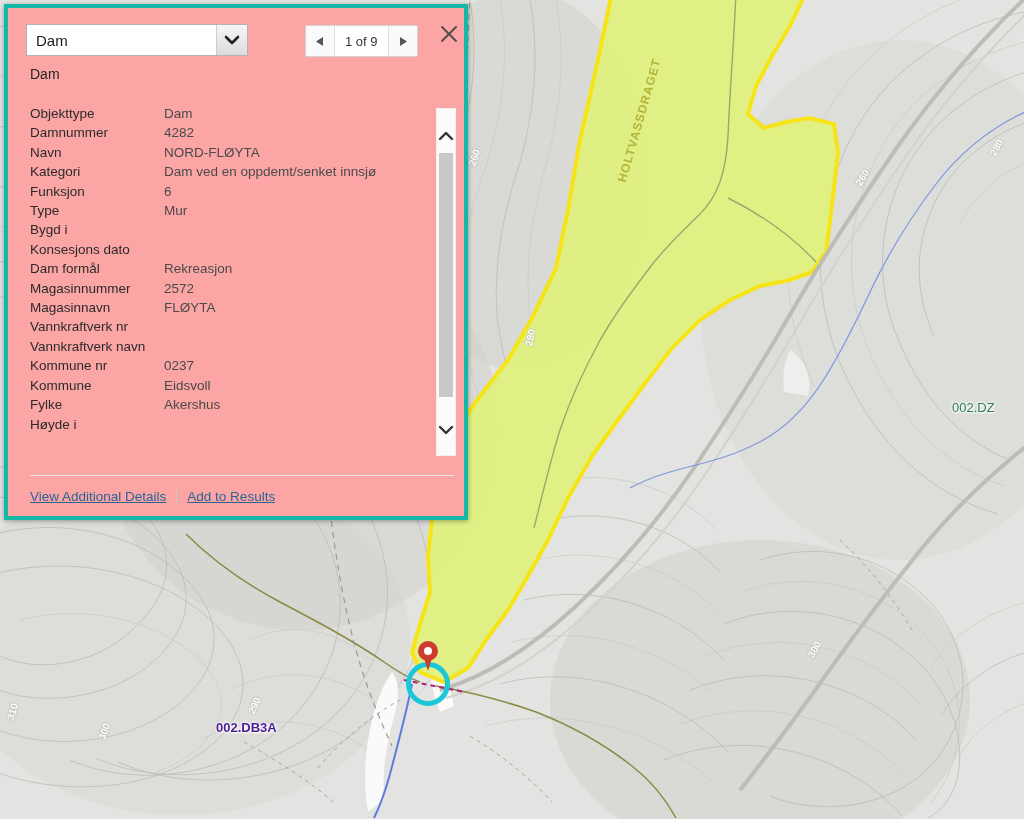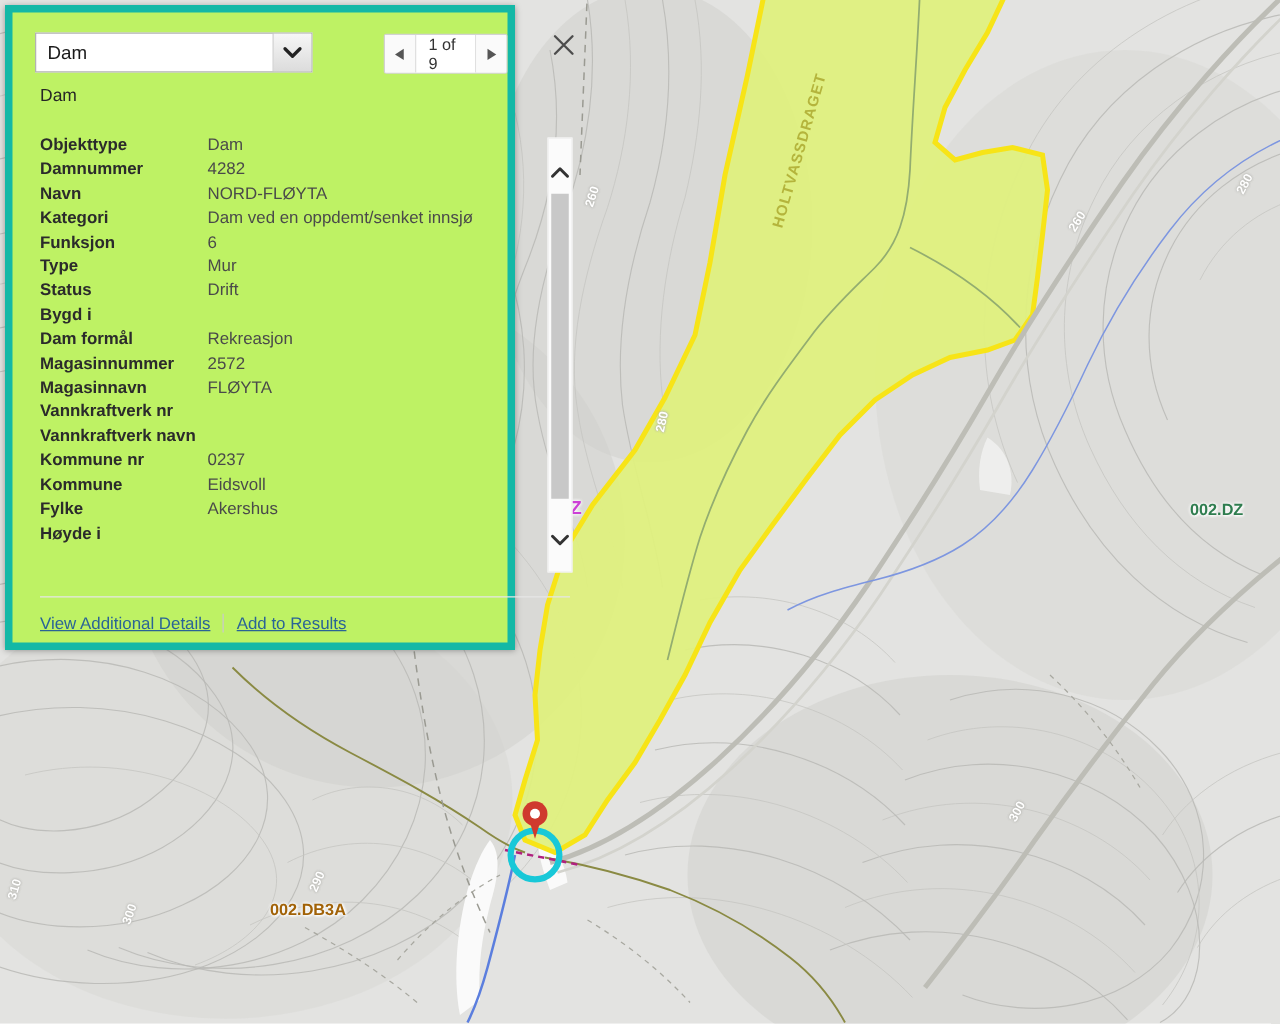--- a/index.html
+++ b/index.html
@@ -19,36 +19,36 @@
   .streamthin{fill:none;stroke:#7d96e0;stroke-width:1.2;}
   .roadmain{fill:none;stroke:#bdbdb6;stroke-width:4;}
   .roadmain2{fill:none;stroke:#d3d3cd;stroke-width:2.2;}
   .roadolive{fill:none;stroke:#8a8a43;stroke-width:1.5;}
   .trail{fill:none;stroke:#9a9a92;stroke-width:1.2;stroke-dasharray:6 5;}
   .trail2{fill:none;stroke:#a8a8a0;stroke-width:1;stroke-dasharray:4 4;}
   .snow{fill:#fafafa;}
   .rail{fill:none;stroke:#b0207f;stroke-width:2;stroke-dasharray:5 4;}
 
   .maplabel{position:absolute;font-family:"Liberation Sans",sans-serif;white-space:nowrap;pointer-events:none;}
-  .lbl-green{color:#2f7d4f;font-size:13px;font-weight:700;text-shadow:0 0 3px #fff,0 0 3px #fff,1px 1px 2px #fff;}
-  .lbl-olive{color:#a16207;font-size:13px;font-weight:700;text-shadow:0 0 3px #fff,0 0 3px #fff,1px 1px 2px #fff;}
+  .lbl-green{color:#2f7d4f;font-size:13px;font-weight:400;text-shadow:0 0 3px #fff,0 0 3px #fff,1px 1px 2px #fff;}
+  .lbl-olive{color:#4c1d95;font-size:13px;font-weight:700;text-shadow:0 0 3px #fff,0 0 3px #fff,1px 1px 2px #fff;}
   .lbl-magenta{color:#cc3fd6;font-size:15px;font-weight:700;text-shadow:0 0 3px #fff,0 0 3px #fff;}
   .lbl-watershed{color:#b4b43c;font-size:12px;font-weight:700;letter-spacing:1px;}
   .lbl-contour{color:#ffffff;font-size:10px;font-weight:700;text-shadow:0 0 2px #b5b5b0,0 0 2px #b5b5b0;}
 
   
   #marker{position:absolute;left:409px;top:641px;width:38px;height:52px;}
   #marker .pin-body{position:absolute;left:9px;top:0;width:20px;height:20px;border-radius:50%;background:#cf3a2e;}
   #marker .pin-tip{position:absolute;left:14px;top:14px;width:0;height:0;border-left:5px solid transparent;border-right:5px solid transparent;border-top:16px solid #cf3a2e;}
   #marker .pin-dot{position:absolute;left:15px;top:6px;width:8px;height:8px;border-radius:50%;background:#fff;}
   #ring{position:absolute;left:406px;top:662px;width:44px;height:44px;border:5px solid #18c8d8;border-radius:50%;box-sizing:border-box;}
 
   
-  #popup{position:absolute;left:4px;top:4px;width:408px;height:516px;background:#bef264;
-         box-shadow:0 1px 5px rgba(0,0,0,.35);border:6px solid #14b8a6;box-sizing:border-box;}
+  #popup{position:absolute;left:4px;top:4px;width:464px;height:516px;background:#fca5a5;
+         box-shadow:0 1px 5px rgba(0,0,0,.35);border:4px solid #14b8a6;box-sizing:border-box;}
   #popup-head{position:relative;height:56px;}
   #type-select{position:absolute;left:18px;top:16px;width:222px;height:32px;border:1px solid #b3b3b3;
       background:#fff;box-sizing:border-box;display:flex;align-items:center;}
   #type-select .sel-text{flex:1;padding-left:9px;font-size:15px;color:#1a1a1a;}
   #type-select .sel-arrow{width:30px;height:30px;border-left:1px solid #cfcfcf;
       background:linear-gradient(#f6f6f6,#dcdcdc);display:flex;align-items:center;justify-content:center;}
   #type-select .sel-arrow svg{display:block;}
 
   #pager{position:absolute;left:297px;top:17px;height:30px;display:flex;align-items:stretch;
       border:1px solid #d2d2d2;border-radius:2px;background:#fff;justify-content:center;}
@@ -56,21 +56,21 @@
   #pager .pg-count{display:flex;align-items:center;justify-content:center;padding:0 10px;font-size:13px;color:#333;
       border-left:1px solid #e0e0e0;border-right:1px solid #e0e0e0;background:#fff;}
   #close-btn{position:absolute;left:430px;top:15px;width:22px;height:22px;cursor:pointer;}
   #close-btn svg{display:block;}
 
   #popup-title{position:absolute;left:22px;top:58px;font-size:14px;color:#262626;}
 
   #attr-wrap{position:absolute;left:22px;top:96px;width:424px;height:368px;overflow:hidden;}
   #attr-table{width:390px;border-collapse:collapse;}
   #attr-table td{font-size:13.5px;padding:0;height:19.4px;vertical-align:top;line-height:19.4px;}
-  #attr-table td.k{font-weight:bold;color:#2b2b2b;width:134px;}
+  #attr-table td.k{font-weight:normal;color:#2b2b2b;width:134px;}
   #attr-table td.v{color:#4a4a4a;}
 
   #sbar{position:absolute;left:428px;top:100px;width:20px;height:348px;background:#fbfbfb;border:1px solid #f0f0f0;box-sizing:border-box;}
   #sbar .arrow{position:absolute;left:0;width:18px;height:26px;display:flex;align-items:center;justify-content:center;cursor:pointer;}
   #sbar .arrow.up{top:14px;}
   #sbar .arrow.dn{bottom:12px;}
   #sbar .thumb{position:absolute;left:2px;top:44px;width:14px;height:244px;background:#c8c8c8;cursor:pointer;}
 
   #attr-rule{position:absolute;left:22px;top:467px;width:424px;height:1px;background:#e6e6e6;}
   #popup-foot{position:absolute;left:22px;top:481px;display:flex;gap:10px;}
@@ -273,25 +273,25 @@
             </tr>
             <tr>
               <td class="k">Funksjon</td>
               <td class="v">6</td>
             </tr>
             <tr>
               <td class="k">Type</td>
               <td class="v">Mur</td>
             </tr>
             <tr>
-              <td class="k">Status</td>
-              <td class="v">Drift</td>
-            </tr>
-            <tr>
               <td class="k">Bygd i</td>
+              <td class="v"></td>
+            </tr>
+            <tr>
+              <td class="k">Konsesjons dato</td>
               <td class="v"></td>
             </tr>
             <tr>
               <td class="k">Dam formål</td>
               <td class="v">Rekreasjon</td>
             </tr>
             <tr>
               <td class="k">Magasinnummer</td>
               <td class="v">2572</td>
             </tr>

